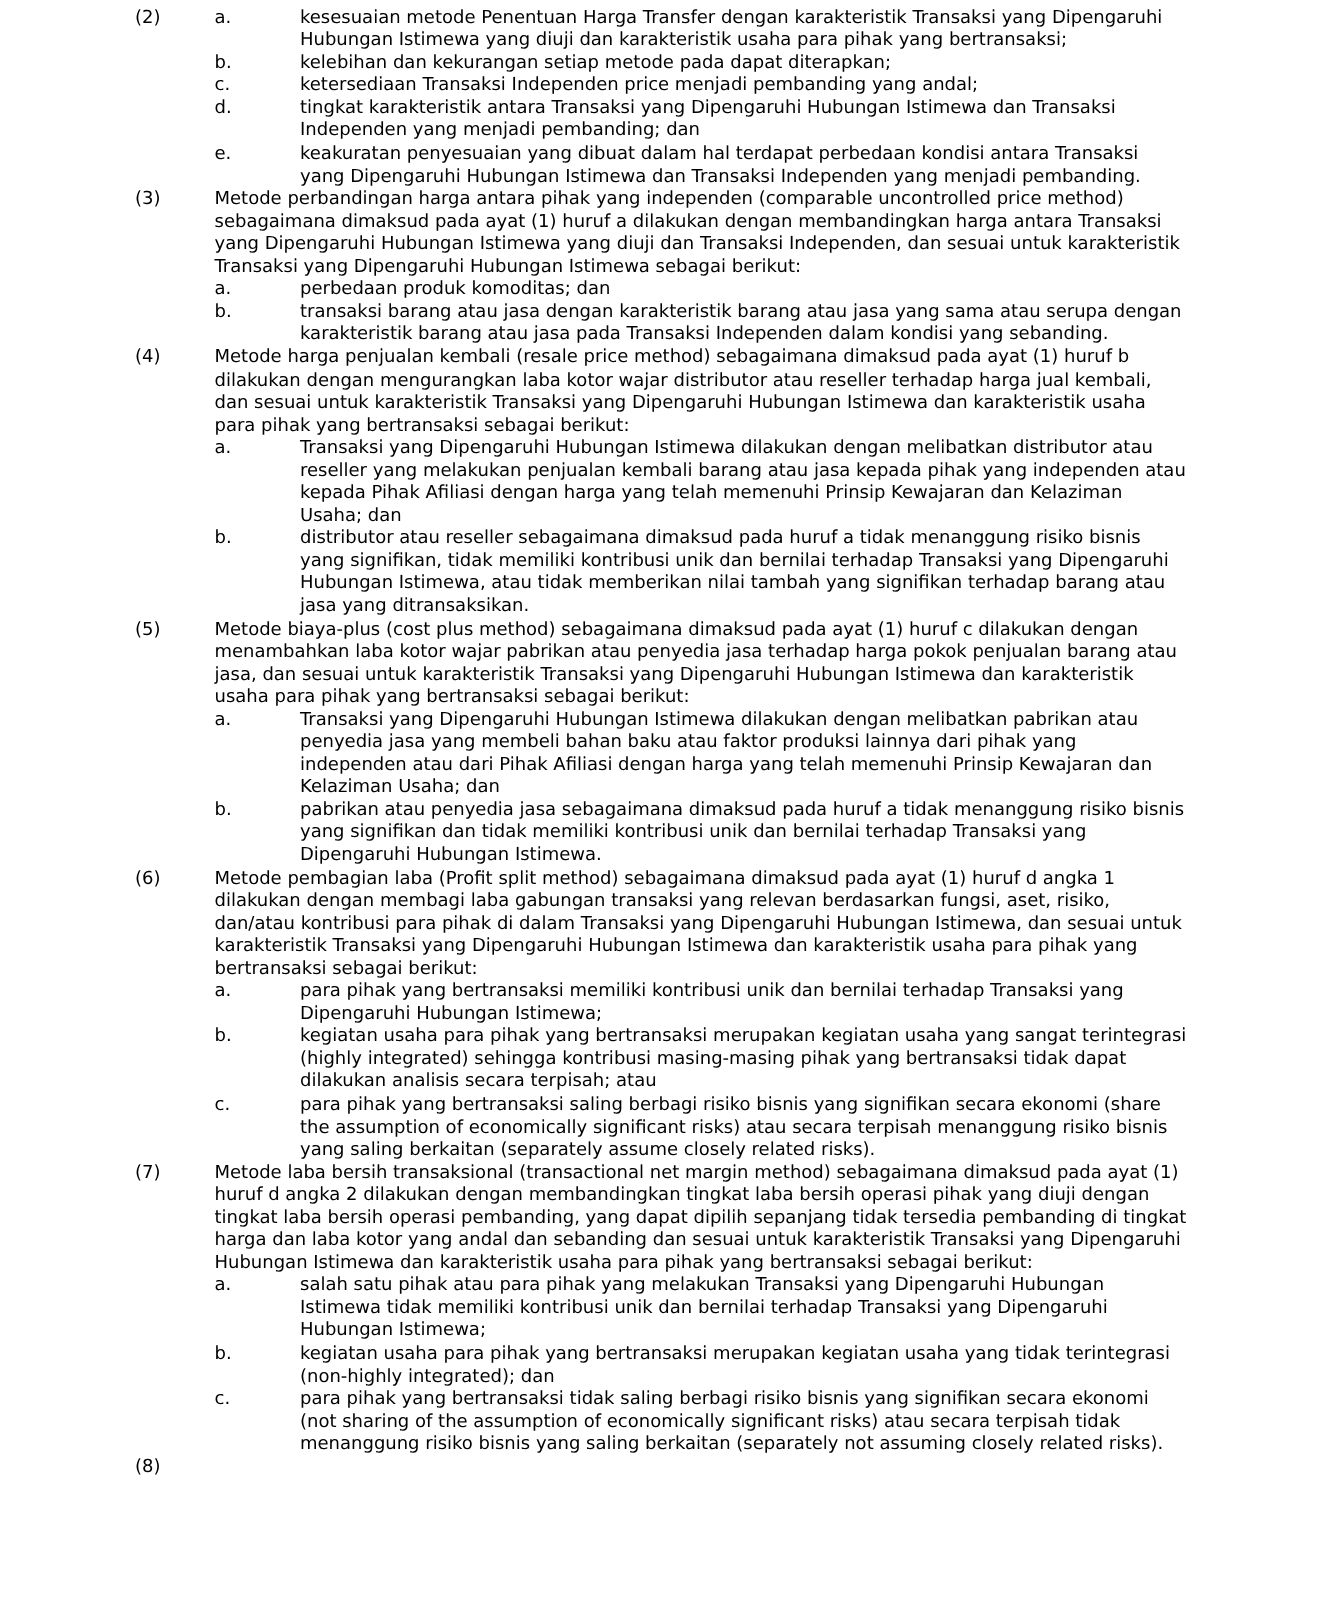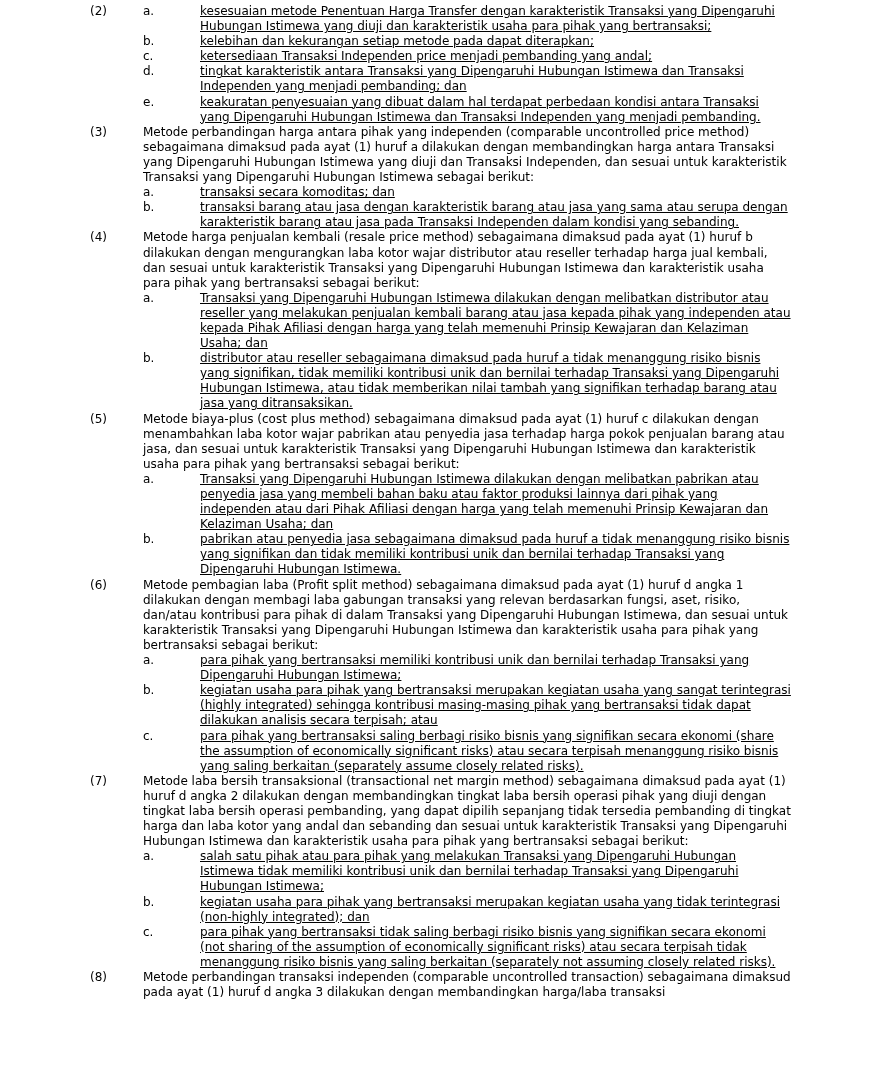--- a/index.html
+++ b/index.html
@@ -13,21 +13,21 @@
     line-height: 15.1px;
     color: #000000;
     -webkit-font-smoothing: antialiased;
   }
   .page { padding: 4px 0 0 90px; }
   .para { display: flex; align-items: flex-start; }
   .num { width: 53px; flex-shrink: 0; }
   .pbody { width: 648px; flex-shrink: 0; }
   .sub { display: flex; align-items: flex-start; }
   .letter { width: 57px; flex-shrink: 0; }
-  .stext { flex: 1; text-decoration: underline; }
+  .stext { flex: 1; }
 </style>
 </head>
 <body>
 
 <div class="page" id="doc">
     <div class="para">
       <div class="num">(2)</div>
       <div class="pbody">
         <div class="sub">
           <div class="letter">a.</div>
@@ -50,21 +50,21 @@
           <div class="stext">keakuratan penyesuaian yang dibuat dalam hal terdapat perbedaan kondisi antara Transaksi yang Dipengaruhi Hubungan Istimewa dan Transaksi Independen yang menjadi pembanding.</div>
         </div>
       </div>
     </div>
     <div class="para">
       <div class="num">(3)</div>
       <div class="pbody">
         <div class="ptext">Metode perbandingan harga antara pihak yang independen (comparable uncontrolled price method) sebagaimana dimaksud pada ayat (1) huruf a dilakukan dengan membandingkan harga antara Transaksi yang Dipengaruhi Hubungan Istimewa yang diuji dan Transaksi Independen, dan sesuai untuk karakteristik Transaksi yang Dipengaruhi Hubungan Istimewa sebagai berikut:</div>
         <div class="sub">
           <div class="letter">a.</div>
-          <div class="stext">transaksi secara komoditas; dan</div>
+          <div class="stext">perbedaan produk komoditas; dan</div>
         </div>
         <div class="sub">
           <div class="letter">b.</div>
           <div class="stext">transaksi barang atau jasa dengan karakteristik barang atau jasa yang sama atau serupa dengan karakteristik barang atau jasa pada Transaksi Independen dalam kondisi yang sebanding.</div>
         </div>
       </div>
     </div>
     <div class="para">
       <div class="num">(4)</div>
       <div class="pbody">
@@ -124,17 +124,14 @@
           <div class="stext">kegiatan usaha para pihak yang bertransaksi merupakan kegiatan usaha yang tidak terintegrasi (non-highly integrated); dan</div>
         </div>
         <div class="sub">
           <div class="letter">c.</div>
           <div class="stext">para pihak yang bertransaksi tidak saling berbagi risiko bisnis yang signifikan secara ekonomi (not sharing of the assumption of economically significant risks) atau secara terpisah tidak menanggung risiko bisnis yang saling berkaitan (separately not assuming closely related risks).</div>
         </div>
       </div>
     </div>
     <div class="para">
       <div class="num">(8)</div>
-      <div class="pbody">
-        <div class="ptext">Metode perbandingan transaksi independen (comparable uncontrolled transaction) sebagaimana dimaksud pada ayat (1) huruf d angka 3 dilakukan dengan membandingkan harga/laba transaksi</div>
-      </div>
     </div>
   </div>
 
 </body></html>

